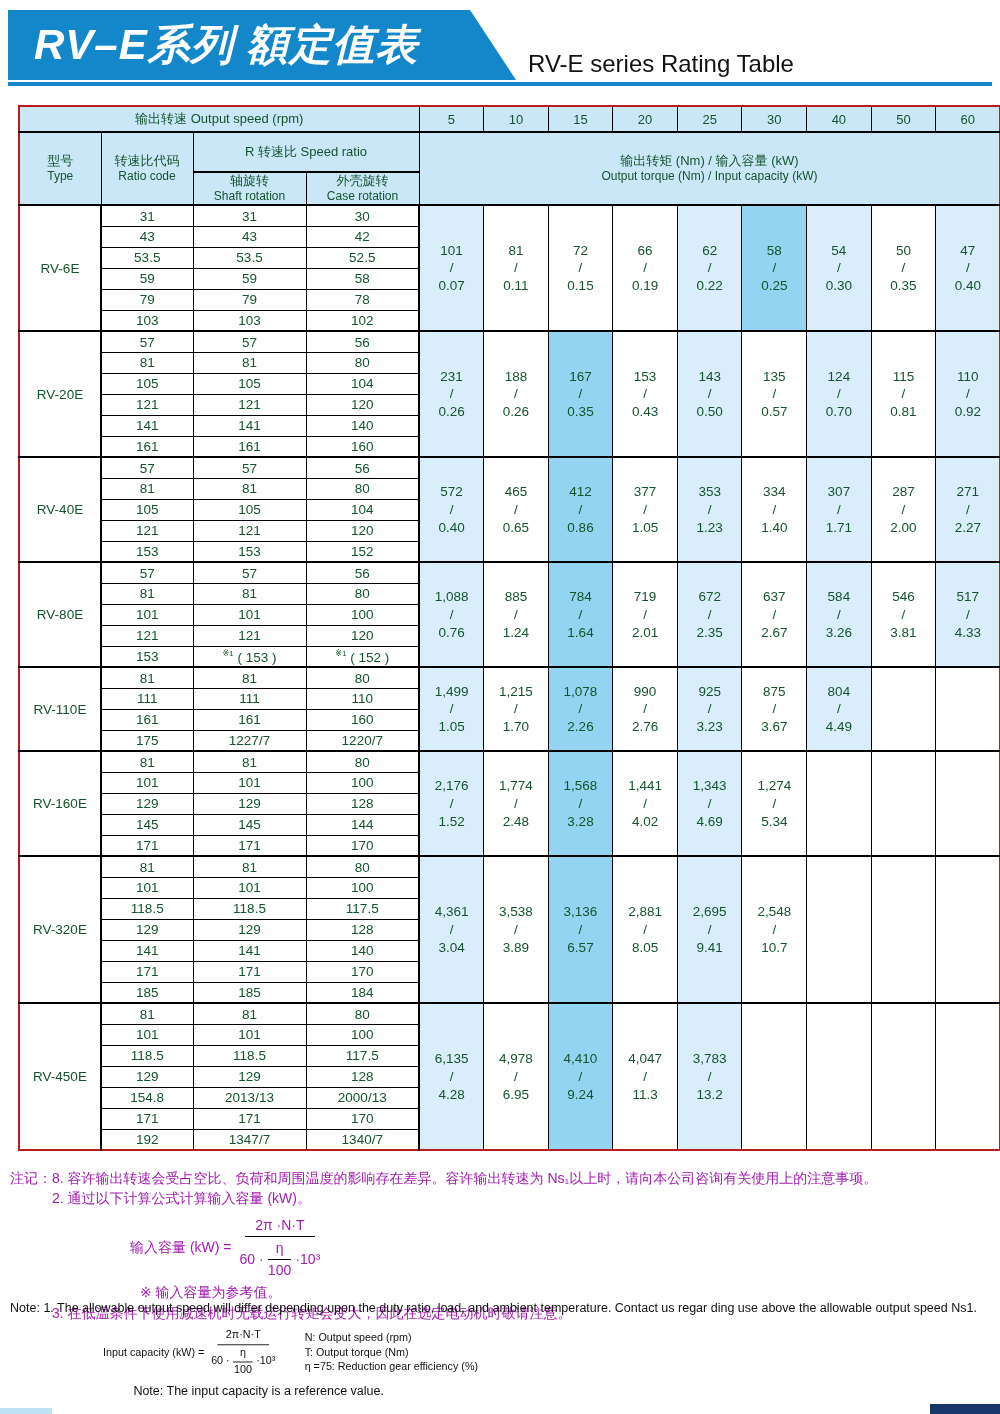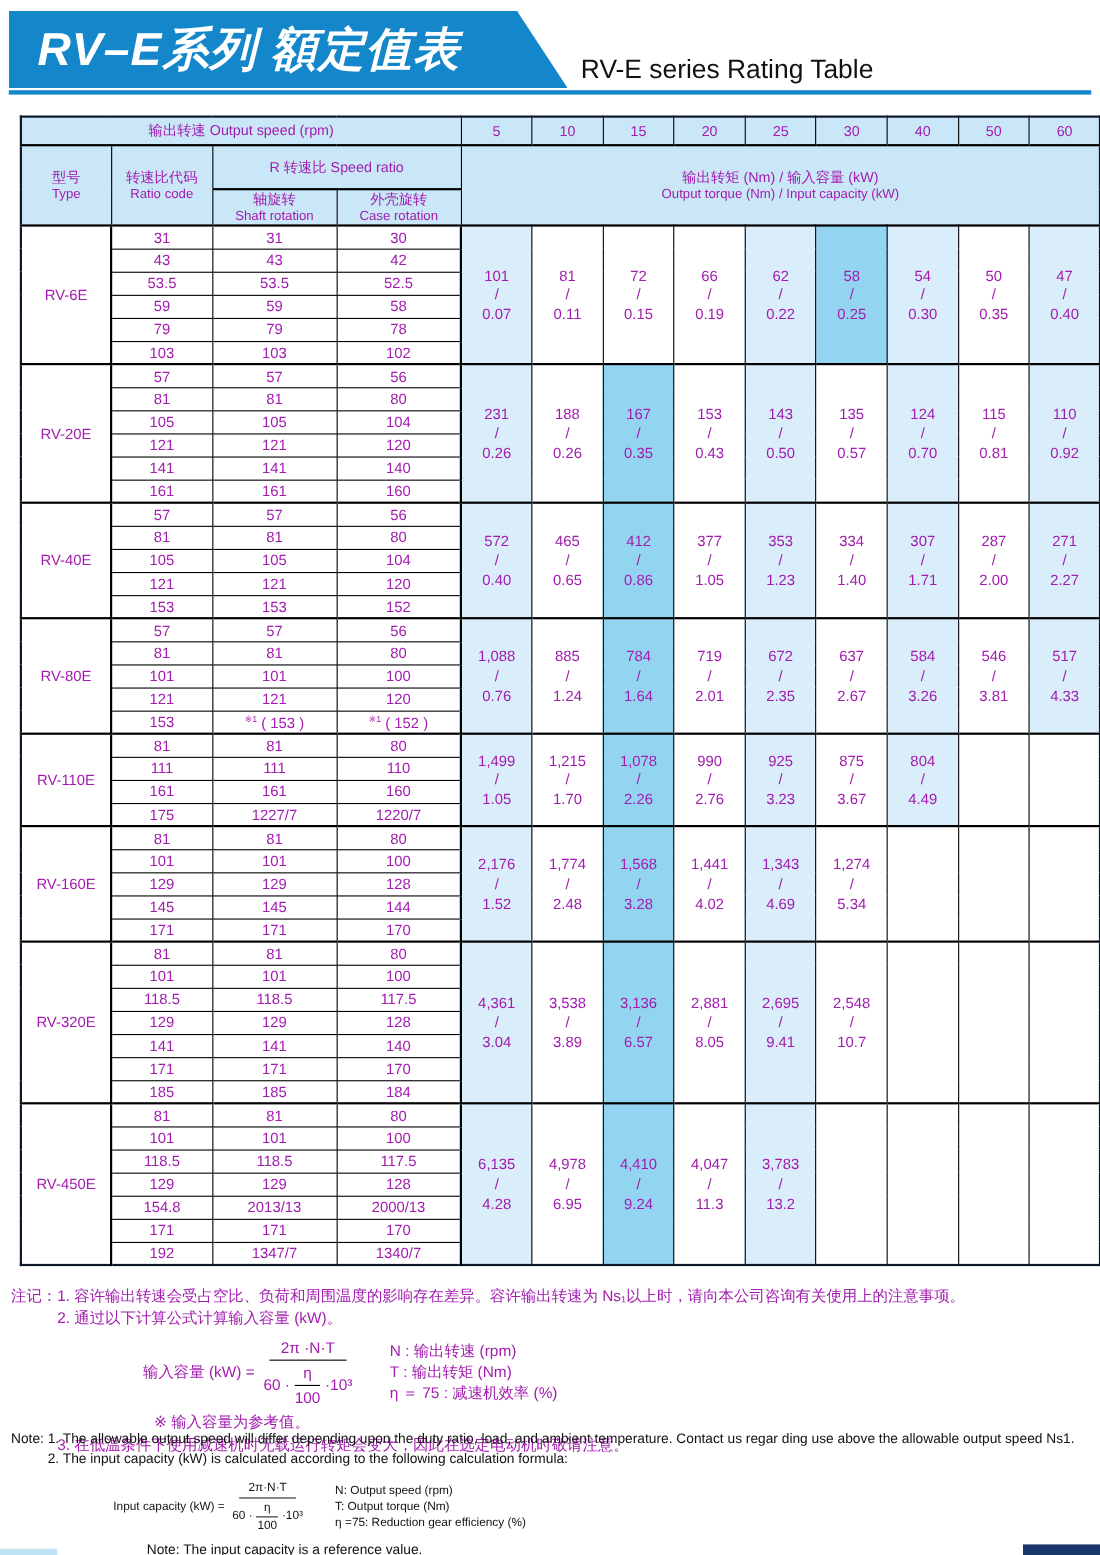--- a/index.html
+++ b/index.html
@@ -9,21 +9,21 @@
   
   .banner-row { position:absolute; top:10px; left:8px; width:984px; height:70px;padding-left:16px; }
   .banner { position:absolute; left:0; top:0; width:520px; height:70px; background:#1487cb;
             clip-path:polygon(0 0,462px 0,508px 100%,0 100%); display:flex; align-items:center; }
   .banner-title { color:#fff; font-weight:bold; font-style:italic; font-size:42px; letter-spacing:1px; padding-left:26px; white-space:nowrap; }
   .banner-en { position:absolute; left:520px; bottom:2px; font-size:24px; color:#111; white-space:nowrap; }
   .divider { position:absolute; top:82px; left:8px; width:984px; height:4px; background:#1487cb; }
 
   
   table.rating { position:absolute; top:105px; left:18px; width:982px; border-collapse:collapse; table-layout:fixed;
-                 border:2px solid #0f172a; font-size:13px; color:#a21caf; }
+                 border:2px solid #b91c1c; font-size:13px; color:#14532d; }
   .rating th, .rating td { border:1px solid #000; text-align:center; vertical-align:middle; padding:0; }
   .rating thead th { background:#c9e7f7; font-weight:normal; border-bottom:2px solid #000; }
   .rating .h1 th { height:26px; font-size:13px; }
   .rating .h2 th { height:40px;margin-left:12px; }
   .rating .h3 th { height:26px; }
   .hdr-cn { display:block; font-size:13px; line-height:1.25; }
   .hdr-en { display:block; font-size:12px; line-height:1.25; }
   .rating tbody td { height:21px; font-size:13.5px; background:#fff; }
   .rating tbody tr.group-start td { border-top:2px solid #000; }
   td.model { background:#d2ebf8; border-right:2px solid #000; font-size:13.5px; }
@@ -661,53 +661,47 @@
           <td class="c-shaft">1347/7</td>
           <td class="c-case">1340/7</td>
         </tr>
       </tbody>
   </table>
 
   <div class="notes-cn">
     <div class="note-line">
       <span class="note-label">注记：</span>
       <div class="note-items">
-        <div>1. 容许输出转速会受占空比、负荷和周围温度的影响存在差异。容许输出转速为 Ns₁以上时，请向本公司咨询有关使用上的注意事项。</div>
+        <div>8. 容许输出转速会受占空比、负荷和周围温度的影响存在差异。容许输出转速为 Ns₁以上时，请向本公司咨询有关使用上的注意事项。</div>
         <div>2. 通过以下计算公式计算输入容量 (kW)。</div>
         <div class="formula-row">
           <span>输入容量 (kW) =</span>
           <span class="frac">
             <span class="num">2π ·N·T</span>
             <span class="den">
               <span>60 ·</span>
               <span class="frac2">
                 <span class="num2">η</span>
                 <span>100</span>
               </span>
               <span>·10³</span>
             </span>
           </span>
-          <span class="legend">
-            <div>N : 输出转速 (rpm)</div>
-            <div>T : 输出转矩 (Nm)</div>
-            <div>η ＝ 75 : 减速机效率 (%)</div>
-          </span>
         </div>
         <div class="ref-note">※ 输入容量为参考值。</div>
         <div>3. 在低温条件下使用减速机时无载运行转矩会变大，因此在选定电动机时敬请注意。</div>
       </div>
     </div>
   </div>
 
   <div class="notes-en">
     <div class="note-line">
       <span class="note-label">Note:</span>&nbsp;
       <div class="note-items">
         <div>1. The allowable output speed will differ depending upon the duty ratio, load, and ambient temperature. Contact us regar ding use above the allowable output speed Ns1.</div>
-        <div>2. The input capacity (kW) is calculated according to the following calculation formula:</div>
         <div class="formula-row">
           <span>Input capacity (kW) =</span>
           <span class="frac">
             <span class="num">2π·N·T</span>
             <span class="den">
               <span>60 ·</span>
               <span class="frac2">
                 <span class="num2">η</span>
                 <span>100</span>
               </span>

